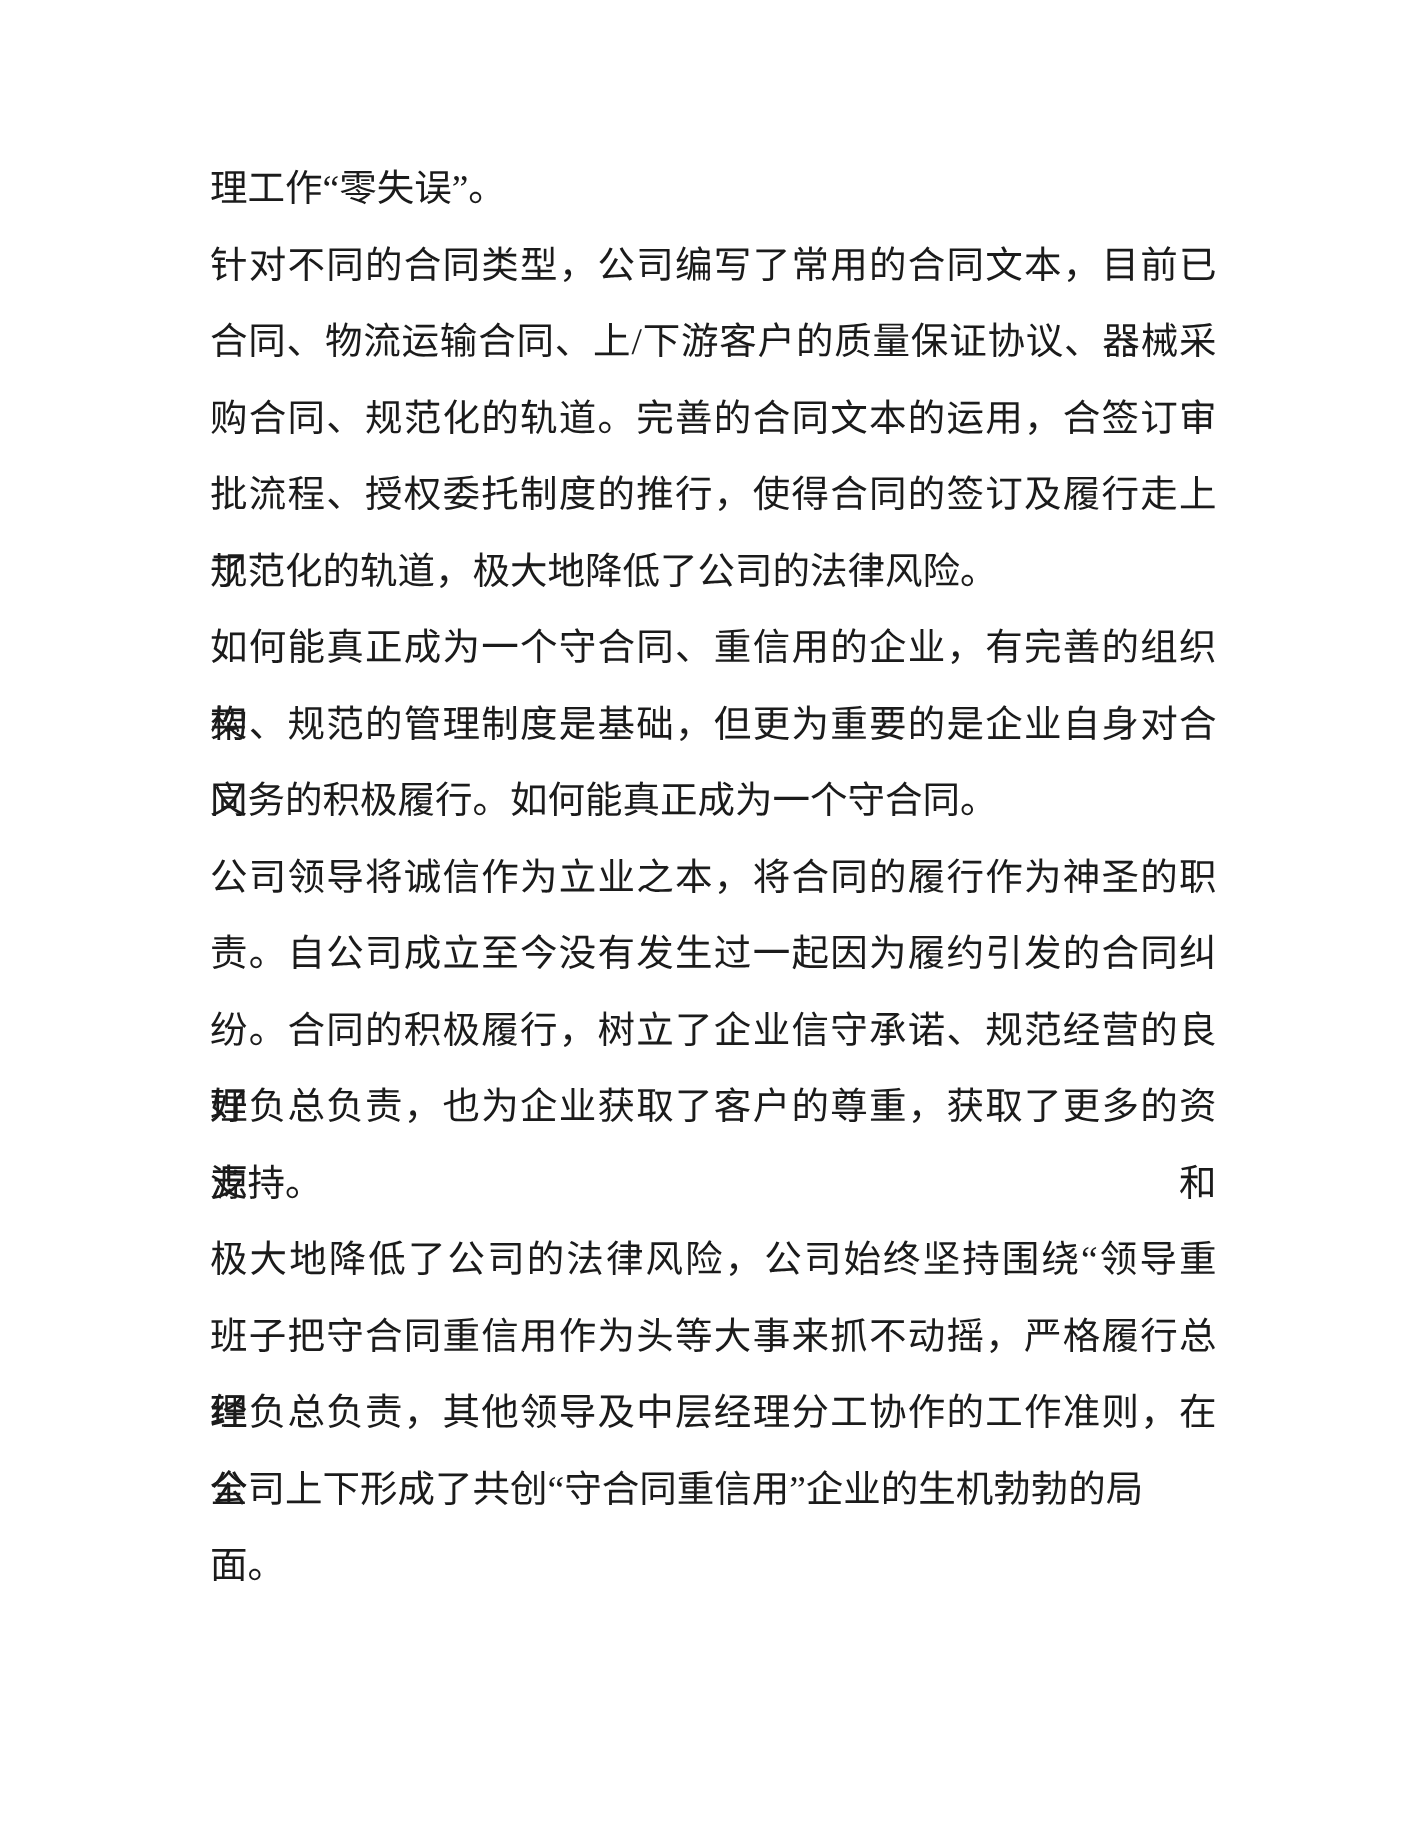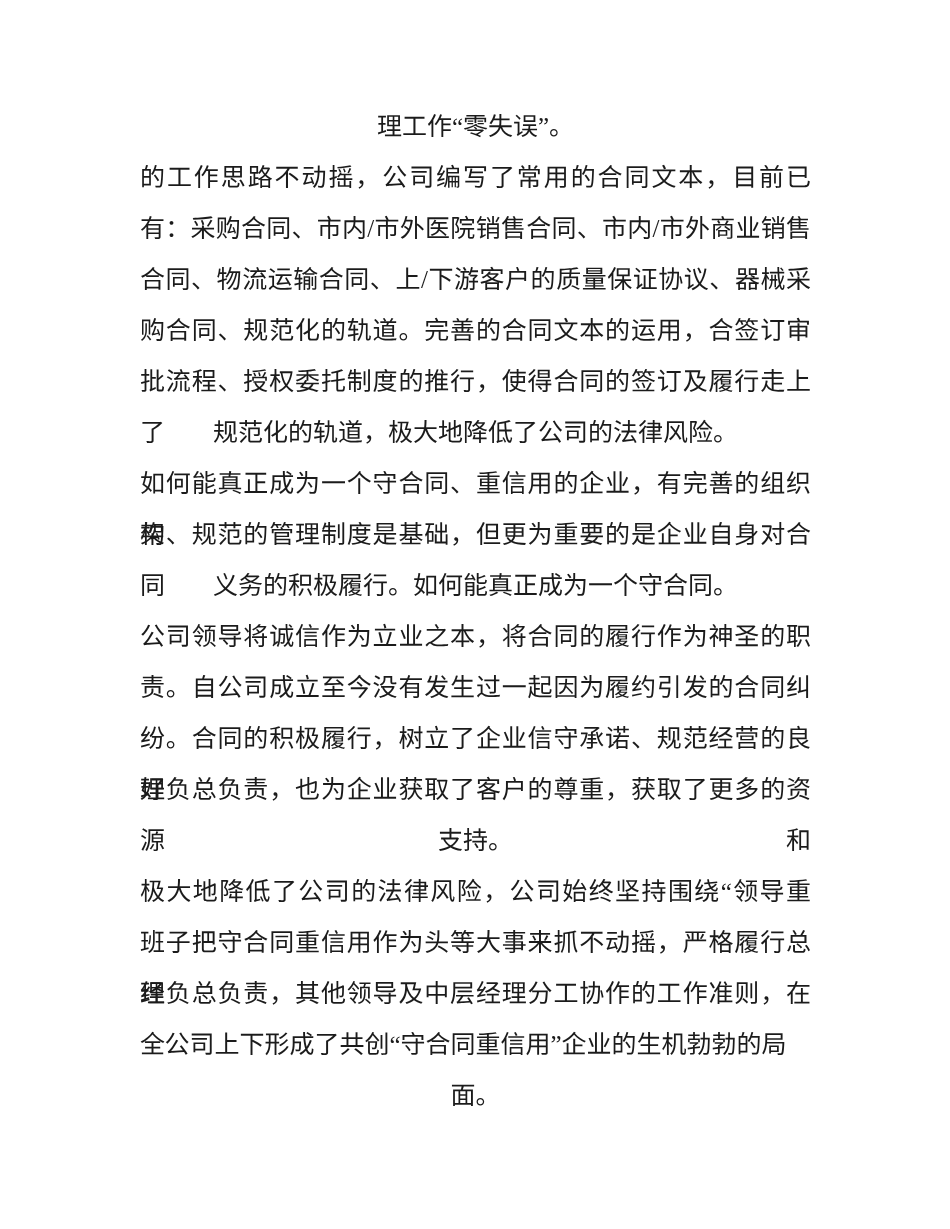--- a/index.html
+++ b/index.html
@@ -26,37 +26,36 @@
     font-family: "Liberation Serif", "DejaVu Serif", serif;
     font-size: 25px;
     color: #1b1b1b;
     font-weight: 400;
   }
   .line {
     display: block;
     height: 51px;
     line-height: 51px;
     overflow: visible;
-    text-align: center;
+    text-align: left;
   }
   
   .line.fill {
     text-align: justify;
     text-align-last: justify;
     text-justify: distribute;
   }
 </style>
 </head>
 <body>
 
 <div class="page">
   <div class="doc" style="color: rgb(27, 27, 27);">
       <div class="line">理工作“零失误”。</div>
-      <div class="line fill">的工作思路不动摇，公司编写了常用的合同文本，目前已</div>
-      <div class="line fill">有：采购合同、市内/市外医院销售合同、市内/市外商业销售</div>
+      <div class="line fill">针对不同的合同类型，公司编写了常用的合同文本，目前已</div>
       <div class="line fill">合同、物流运输合同、上/下游客户的质量保证协议、器械采</div>
       <div class="line fill">购合同、规范化的轨道。完善的合同文本的运用，合签订审</div>
       <div class="line fill">批流程、授权委托制度的推行，使得合同的签订及履行走上了</div>
       <div class="line">规范化的轨道，极大地降低了公司的法律风险。</div>
       <div class="line fill">如何能真正成为一个守合同、重信用的企业，有完善的组织架</div>
       <div class="line fill">构、规范的管理制度是基础，但更为重要的是企业自身对合同</div>
       <div class="line">义务的积极履行。如何能真正成为一个守合同。</div>
       <div class="line fill">公司领导将诚信作为立业之本，将合同的履行作为神圣的职</div>
       <div class="line fill">责。自公司成立至今没有发生过一起因为履约引发的合同纠</div>
       <div class="line fill">纷。合同的积极履行，树立了企业信守承诺、规范经营的良好</div>

